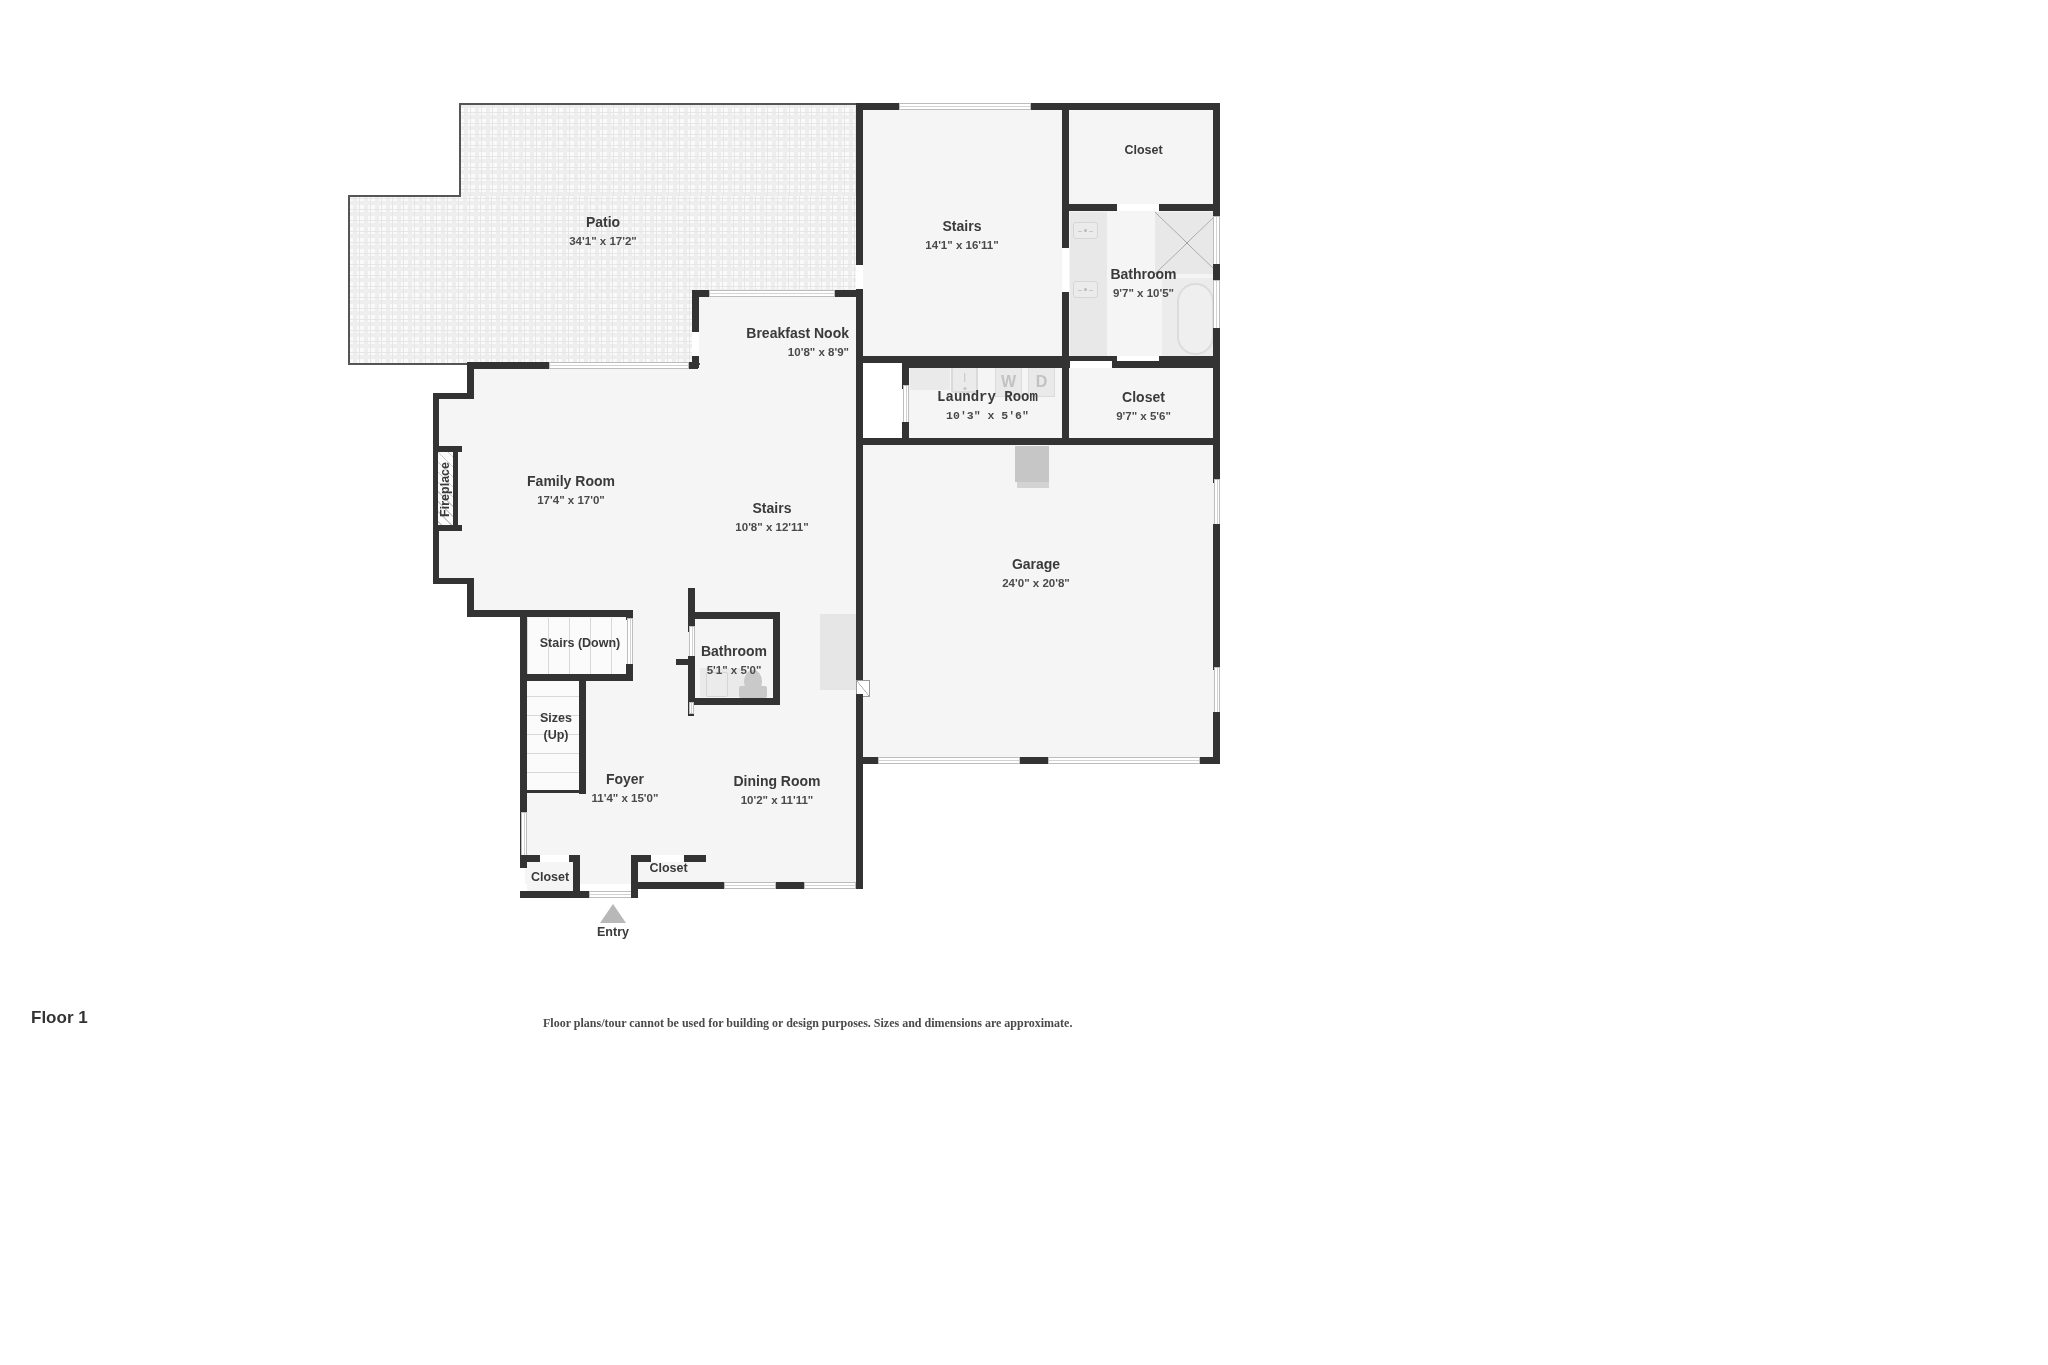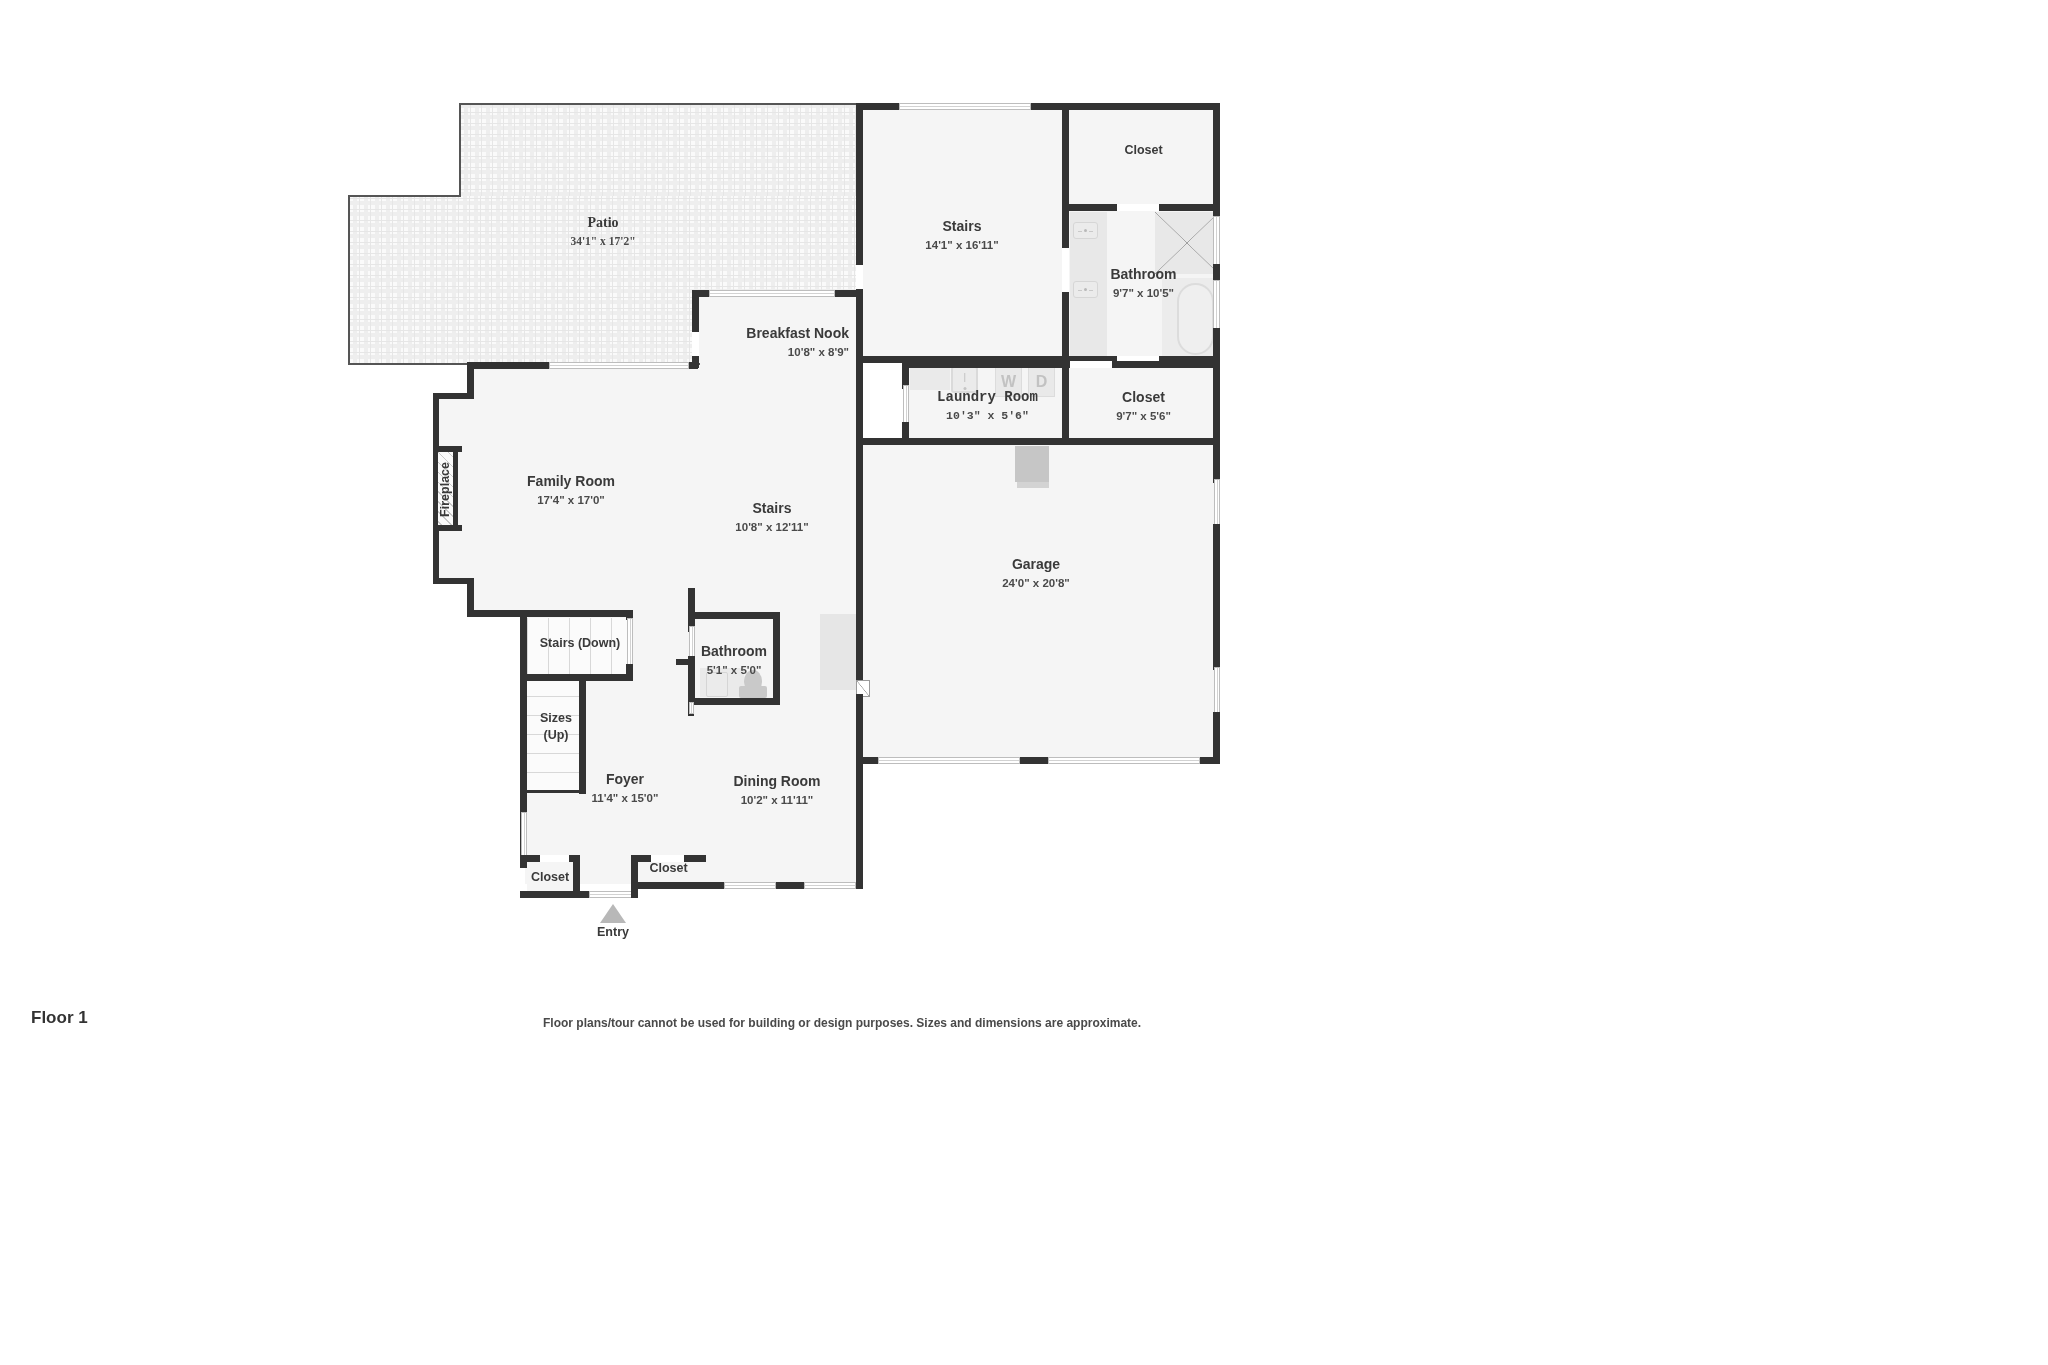--- a/index.html
+++ b/index.html
@@ -254,21 +254,21 @@
   <div class="wall" style="left:1213px;top:443px;width:7px;height:40px;"></div>
   <div class="win v" style="left:1214px;top:479px;width:6px;height:48px;"></div>
   <div class="wall" style="left:1213px;top:524px;width:7px;height:146px;"></div>
   <div class="win v" style="left:1214px;top:667px;width:6px;height:48px;"></div>
   <div class="wall" style="left:1213px;top:712px;width:7px;height:52px;"></div>
 
   <div class="wall" style="left:856px;top:757px;width:364px;height:7px;"></div>
   <div class="win h" style="left:878px;top:757px;width:142px;height:7px;"></div>
   <div class="win h" style="left:1048px;top:757px;width:152px;height:7px;"></div>
 
-  <div class="label" style="left:503px;top:214px;width:200px;font-family:Liberation Serif, serif;">
+  <div class="label" style="left:503px;top:214px;width:200px;">
     <span class="nm">Patio</span>
     <span class="dm">34'1" x 17'2"</span>
   </div>
   <div class="label" style="left:862px;top:218px;width:200px;">
     <span class="nm">Stairs</span>
     <span class="dm">14'1" x 16'11"</span>
   </div>
   <div class="label sm" style="left:1068px;top:143px;width:151px;">
     <span class="nm">Closet</span>
   </div>
@@ -325,15 +325,15 @@
   <div class="label sm" style="left:631px;top:861px;width:75px;">
     <span class="nm">Closet</span>
   </div>
 
   <div class="entry-tri" style="left:600px;top:904px;"></div>
   <div class="label sm" style="left:563px;top:925px;width:100px;">
     <span class="nm">Entry</span>
   </div>
 
   <div class="floorlbl" style="left:31px;top:1008px;">Floor 1</div>
-  <div class="foot" style="left:543px;top:1016px;">Floor plans/tour cannot be used for building or design purposes. Sizes and dimensions are approximate.</div>
+  <div class="foot" style="left:543px;top:1016px;font-family:Liberation Serif, serif;">Floor plans/tour cannot be used for building or design purposes. Sizes and dimensions are approximate.</div>
 
 </div>
 
 </body></html>

